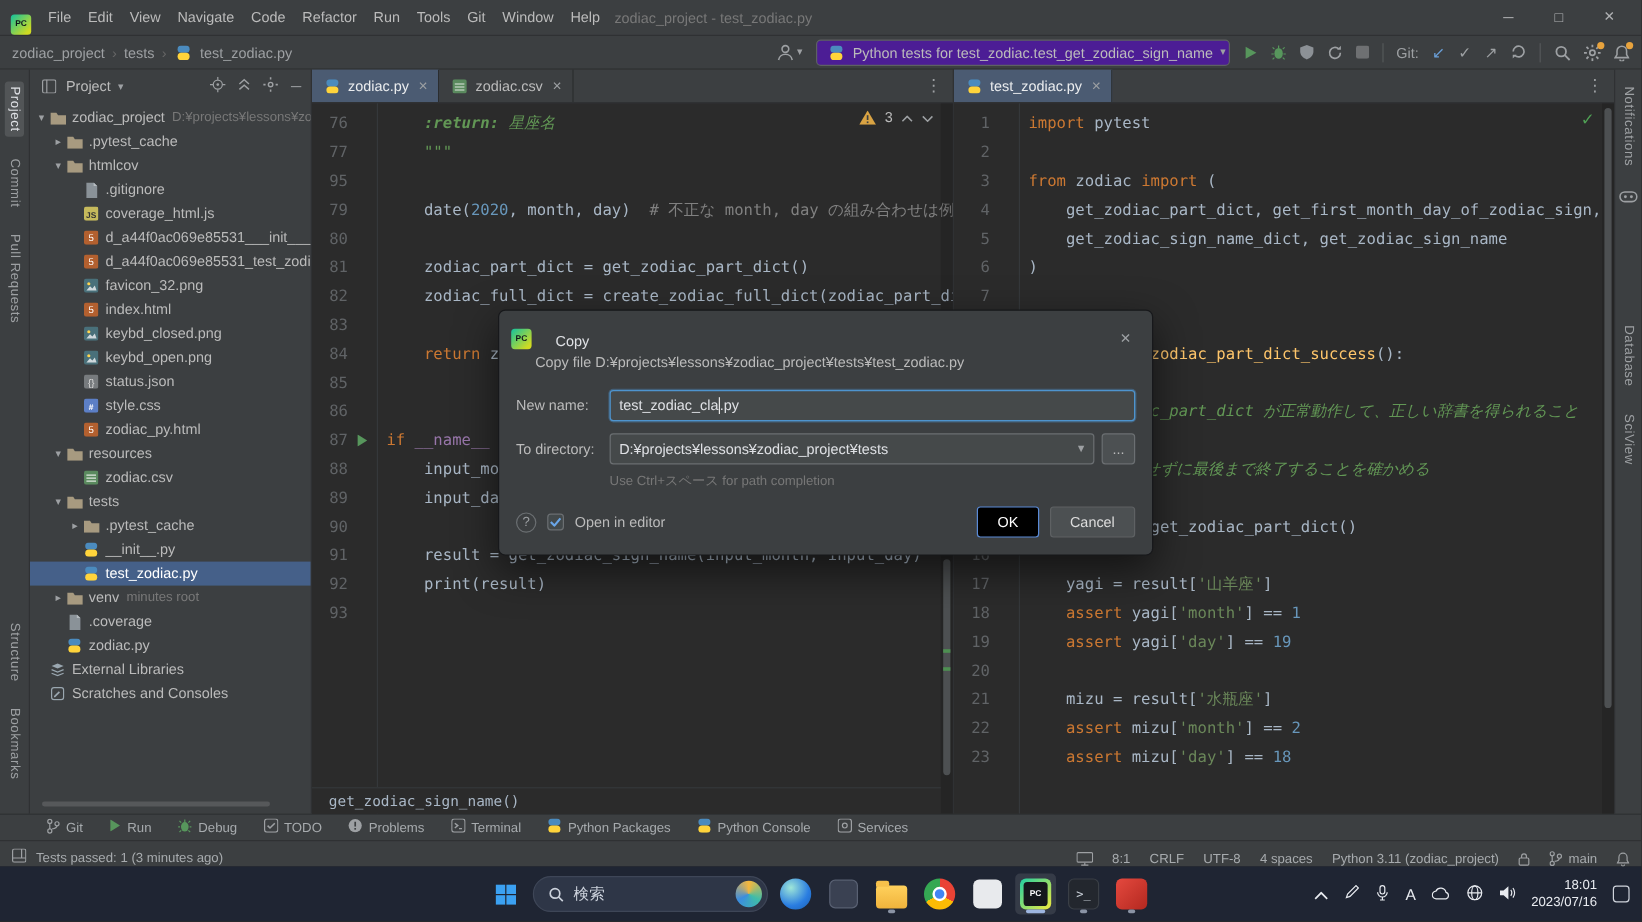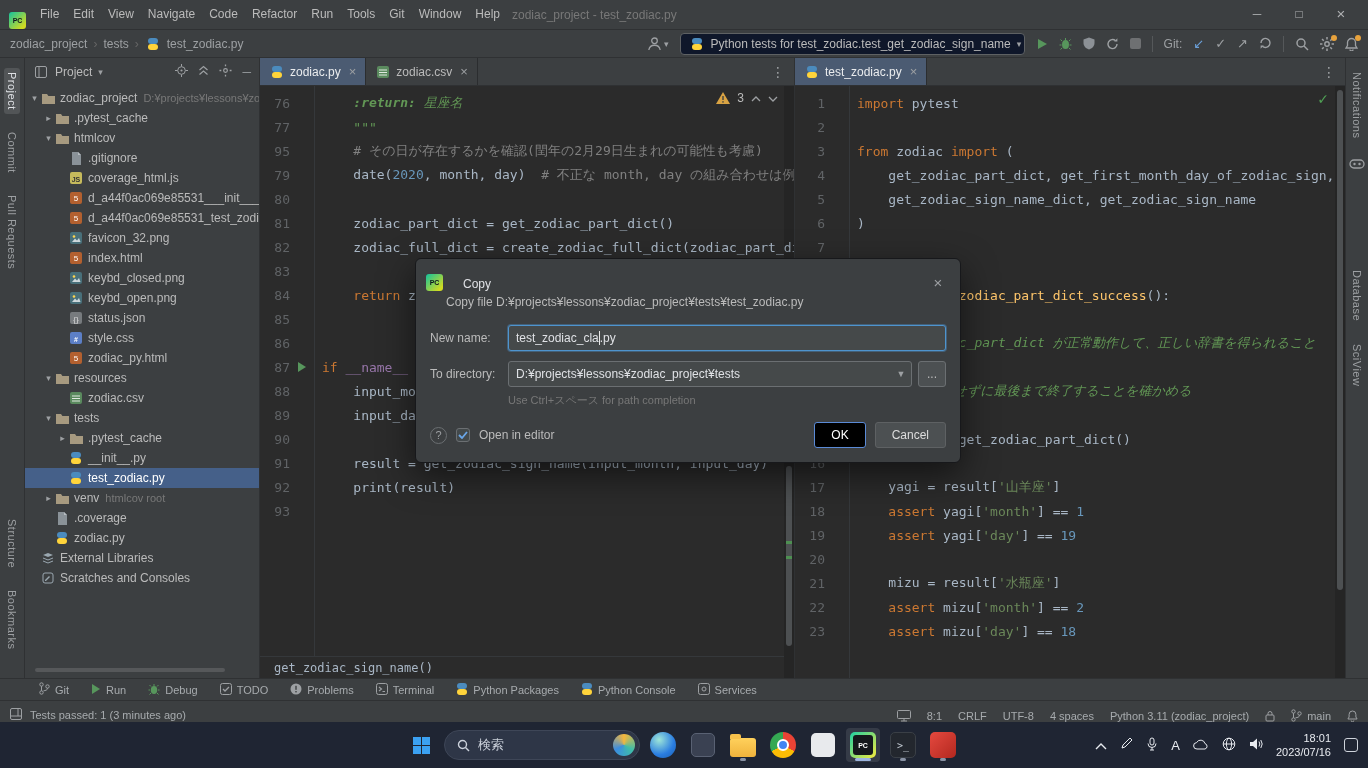--- a/index.html
+++ b/index.html
@@ -13,21 +13,21 @@
   #win-title{position:absolute;left:512px;top:0;line-height:30px;color:#787878;}
   .win-ctrls{margin-left:auto;display:flex;}
   .win-btn{width:42px;text-align:center;line-height:30px;color:#afb1b3;}
 
   
   #toolbar{height:28px;background:#3c3f41;display:flex;align-items:center;padding:0 10px;font-size:12px;color:#9da0a3;border-bottom:1px solid #2f3133;}
   #crumbs{display:flex;align-items:center;gap:6px;white-space:nowrap;}
   .crumb-sep{color:#666;}
   #tb-right{margin-left:auto;display:flex;align-items:center;gap:11px;}
   .tb-ic{display:flex;align-items:center;gap:2px;position:relative;}
-  .runcfg{display:flex;align-items:center;gap:6px;border:1px solid #5e6163;background:#0f172a;border-radius:4px;height:22px;padding:0 8px;color:#bbb;max-width:345px;white-space:nowrap;overflow:hidden;}
+  .runcfg{display:flex;align-items:center;gap:6px;border:1px solid #5e6163;background:#4c1d95;border-radius:4px;height:22px;padding:0 8px;color:#bbb;max-width:345px;white-space:nowrap;overflow:hidden;}
   .dd{font-size:9px;color:#9da0a3;}
   .vsep{width:1px;height:16px;background:#55585a;}
   .glyph{font-size:13px;color:#9da0a3;}
   .glyph.blue{color:#6a9fd8;}
   .badge{position:absolute;top:-2px;right:-3px;width:6px;height:6px;border-radius:50%;background:#e8a33d;}
 
   
   #main{display:flex;height:620px;}
   .strip{background:#3c3f41;display:flex;flex-direction:column;align-items:center;padding:10px 0;}
   #strip-left{width:25px;border-right:1px solid #2f3133;}
@@ -484,21 +484,21 @@
           <span class="tlabel">test_zodiac.py</span>
         </div>
         <div class="trow" style="padding-left: 18px;">
           <span class="tarrow">▸</span>
           <span class="ticon">
             <svg width="13" height="11" viewBox="0 0 13 11">
               <path fill="#a79a80" d="M0 1h5l1.4 2H13v8H0z"></path>
             </svg>
           </span>
           <span class="tlabel">venv</span>
-          <span class="thint">htmlcov root</span>
+          <span class="thint">minutes root</span>
         </div>
         <div class="trow" style="padding-left: 18px;">
           <span class="tarrow"></span>
           <span class="ticon">
             <svg width="11" height="13" viewBox="0 0 11 13">
               <path d="M1 0h6l3 3v10H1z" fill="#8a9298"></path>
               <path d="M7 0l3 3H7z" fill="#b6bcc0"></path>
             </svg>
           </span>
           <span class="tlabel">.coverage</span>
@@ -559,21 +559,21 @@
             </span>
             <span>zodiac.csv</span>
             <span class="tclose">×</span>
           </div>
           <div class="tab-more">⋮</div>
         </div>
       <div class="gutline"></div>
       <div class="codewrap" id="code-left">
           <div class="code-line"><span class="lnum">76</span><span class="gfold"></span><span class="ctext"><span>    </span><span class="tk-dt">:return:</span><span class="tk-doc"> 星座名</span></span></div>
           <div class="code-line"><span class="lnum">77</span><span class="gfold"></span><span class="ctext"><span class="tk-doc">    """</span></span></div>
-          <div class="code-line"><span class="lnum">95</span><span class="gfold"></span><span class="ctext"><span>    </span><span class="tk-c"># その日が存在するかを確認(閏年の2月29日生まれの可能性も考慮)</span></span></div>
+          <div class="code-line"><span class="lnum">95</span><span class="gfold"></span></div>
           <div class="code-line"><span class="lnum">79</span><span class="gfold"></span><span class="ctext"><span>    date(</span><span class="tk-n">2020</span><span>, month, day)  </span><span class="tk-c"># 不正な month, day の組み合わせは例外発生</span></span></div>
           <div class="code-line"><span class="lnum">80</span><span class="gfold"></span><span class="ctext"></span></div>
           <div class="code-line"><span class="lnum">81</span><span class="gfold"></span><span class="ctext"><span>    zodiac_part_dict = get_zodiac_part_dict()</span></span></div>
           <div class="code-line"><span class="lnum">82</span><span class="gfold"></span><span class="ctext"><span>    zodiac_full_dict = create_zodiac_full_dict(zodiac_part_dict)</span></span></div>
           <div class="code-line"><span class="lnum">83</span><span class="gfold"></span><span class="ctext"></span></div>
           <div class="code-line"><span class="lnum">84</span><span class="gfold"></span><span class="ctext"><span>    </span><span class="tk-k">return</span><span> zodiac_full_dict[(month, day)]</span></span></div>
           <div class="code-line"><span class="lnum">85</span><span class="gfold"></span><span class="ctext"></span></div>
           <div class="code-line"><span class="lnum">86</span><span class="gfold"></span><span class="ctext"></span></div>
           <div class="code-line"><span class="lnum">87</span><span class="gfold"><svg width="10" height="10">
                 <path d="M1 0l8 5-8 5z" fill="#57965c"></path>

